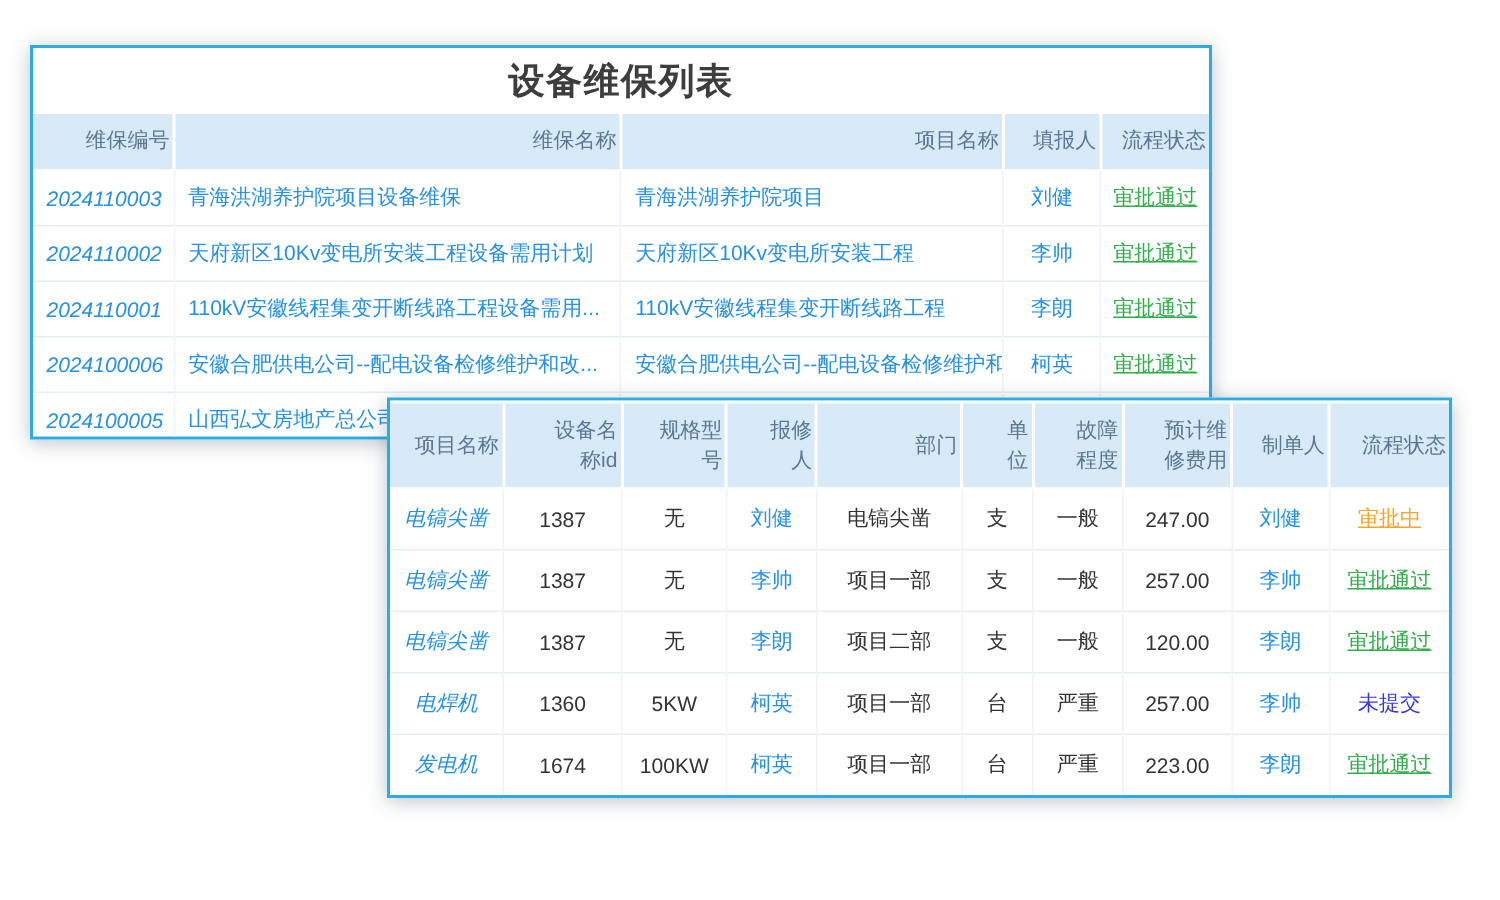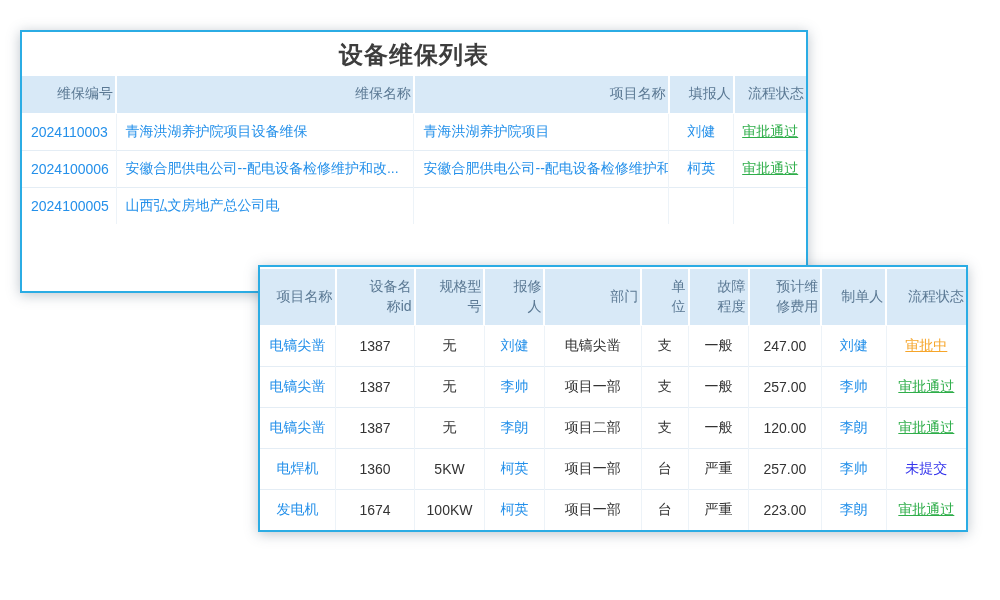--- a/index.html
+++ b/index.html
@@ -44,21 +44,21 @@
     padding:0 2px;vertical-align:middle;line-height:1.4;
   }
   th:first-child{border-left:none;}
   #card-maintenance th{height:38px;}
   #card-repair th{height:57px;}
   td{
     font-size:14px;color:var(--body-text);text-align:center;
     border-top:1px solid var(--grid);border-left:1px solid var(--grid-v);
     padding:0 4px;white-space:nowrap;overflow:hidden;vertical-align:middle;
   }
-  td:first-child{border-left:none;}
+  td:first-child{border-left:none;font-style:italic;}
   #card-maintenance td{height:37px;}
   #card-repair td{height:41px;}
   td.c-left{text-align:left;padding-left:9px;}
   td.blue span{color:var(--link);}
   .st-approved{color:var(--green);text-decoration:underline;margin-top:45px;}
   .st-pending{color:var(--orange);text-decoration:underline;}
   .st-unsubmitted{color:var(--blue-status);}
   .clamp1{display:inline-block;max-width:1.3em;}
   .clamp2{display:inline-block;max-width:2.3em;margin-left:13px;}
   .clamp3{display:inline-block;max-width:3.3em;}
@@ -87,20 +87,34 @@
     </thead>
     <tbody>
         <tr>
           <td class="c-left blue"><span>2024110003</span></td>
           <td class="c-left blue"><span>青海洪湖养护院项目设备维保</span></td>
           <td class="c-left blue"><span>青海洪湖养护院项目</span></td>
           <td class="blue"><span>刘健</span></td>
           <td class=""><span class="st-approved">审批通过</span></td>
         </tr>
         <tr>
+          <td class="c-left blue"><span>2024110002</span></td>
+          <td class="c-left blue"><span>天府新区10Kv变电所安装工程设备需用计划</span></td>
+          <td class="c-left blue"><span>天府新区10Kv变电所安装工程</span></td>
+          <td class="blue"><span>李帅</span></td>
+          <td class=""><span class="st-approved">审批通过</span></td>
+        </tr>
+        <tr>
+          <td class="c-left blue"><span>2024110001</span></td>
+          <td class="c-left blue"><span>110kV安徽线程集变开断线路工程设备需用...</span></td>
+          <td class="c-left blue"><span>110kV安徽线程集变开断线路工程</span></td>
+          <td class="blue"><span>李朗</span></td>
+          <td class=""><span class="st-approved">审批通过</span></td>
+        </tr>
+        <tr>
           <td class="c-left blue"><span>2024100006</span></td>
           <td class="c-left blue"><span>安徽合肥供电公司--配电设备检修维护和改...</span></td>
           <td class="c-left blue"><span>安徽合肥供电公司--配电设备检修维护和改造</span></td>
           <td class="blue"><span>柯英</span></td>
           <td class=""><span class="st-approved">审批通过</span></td>
         </tr>
         <tr>
           <td class="c-left blue"><span>2024100005</span></td>
           <td class="c-left blue"><span>山西弘文房地产总公司电</span></td>
           <td class="c-left blue"><span></span></td>

